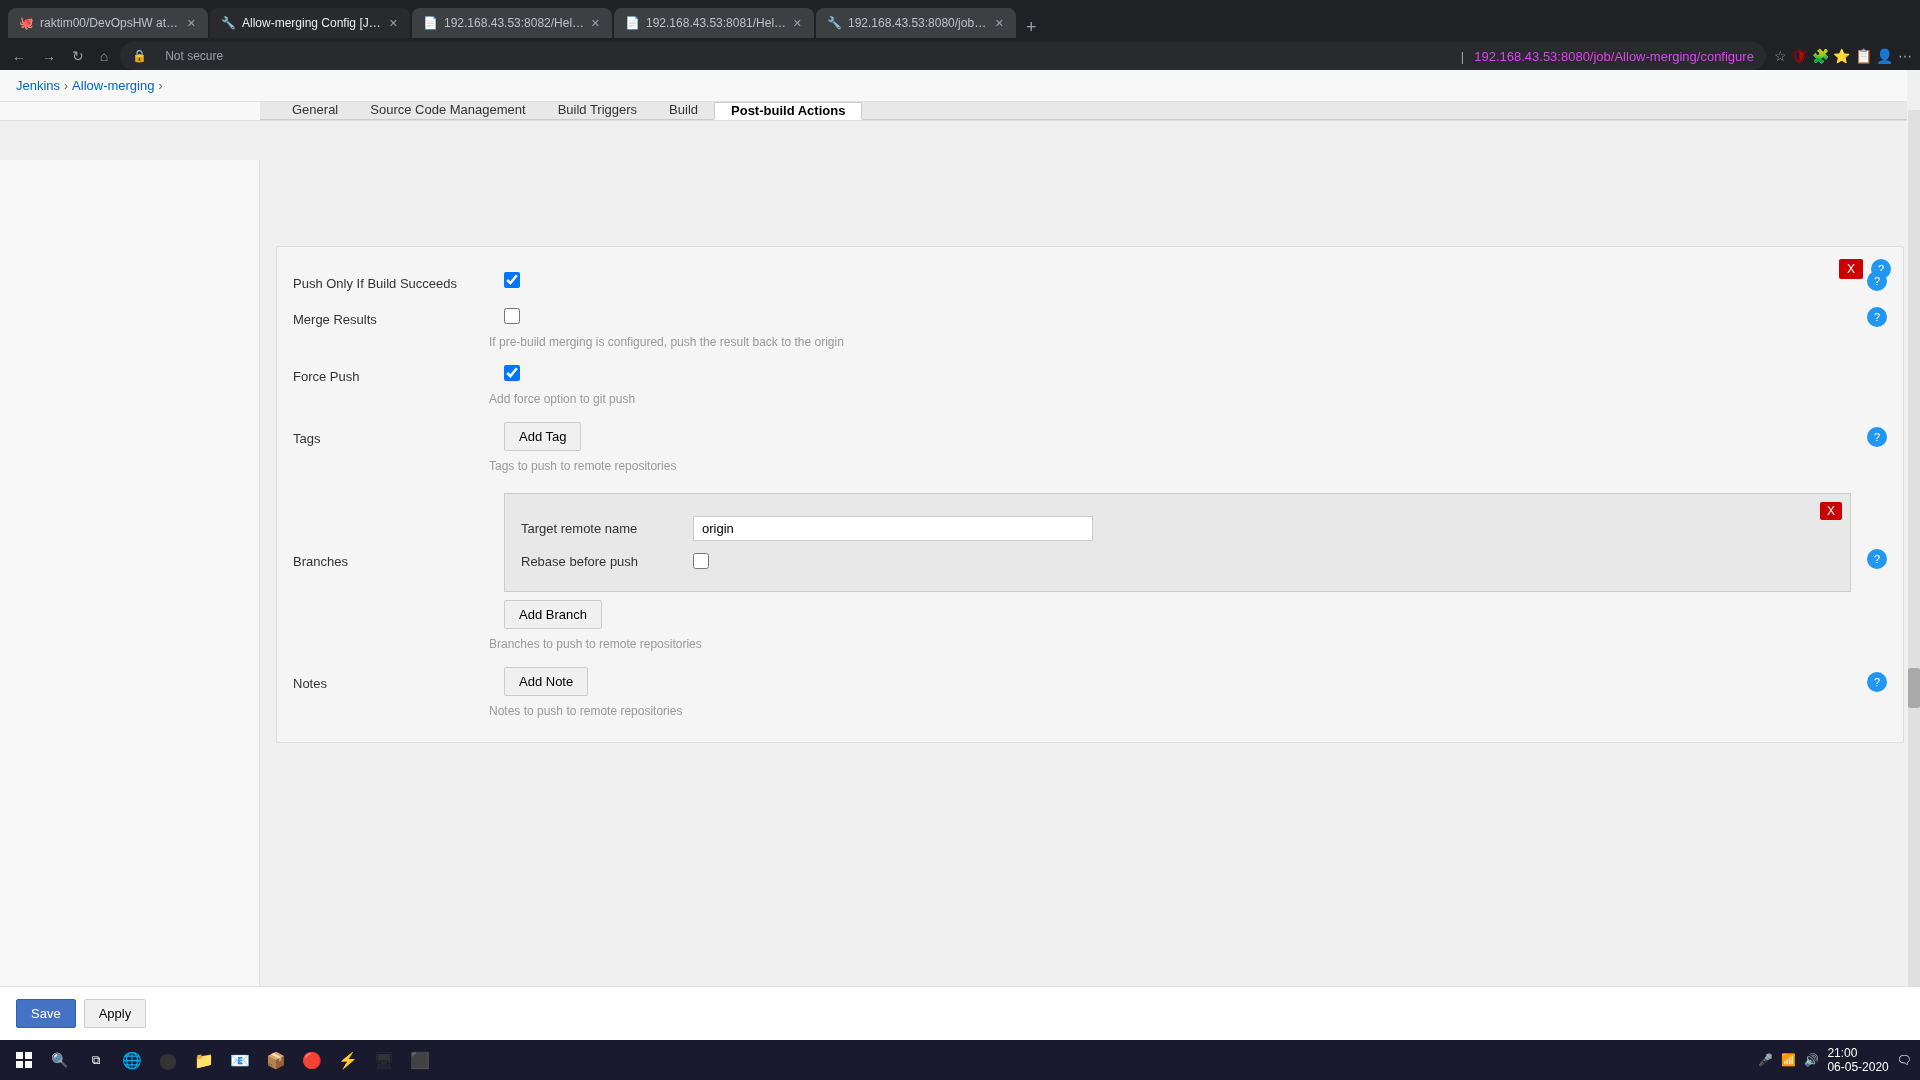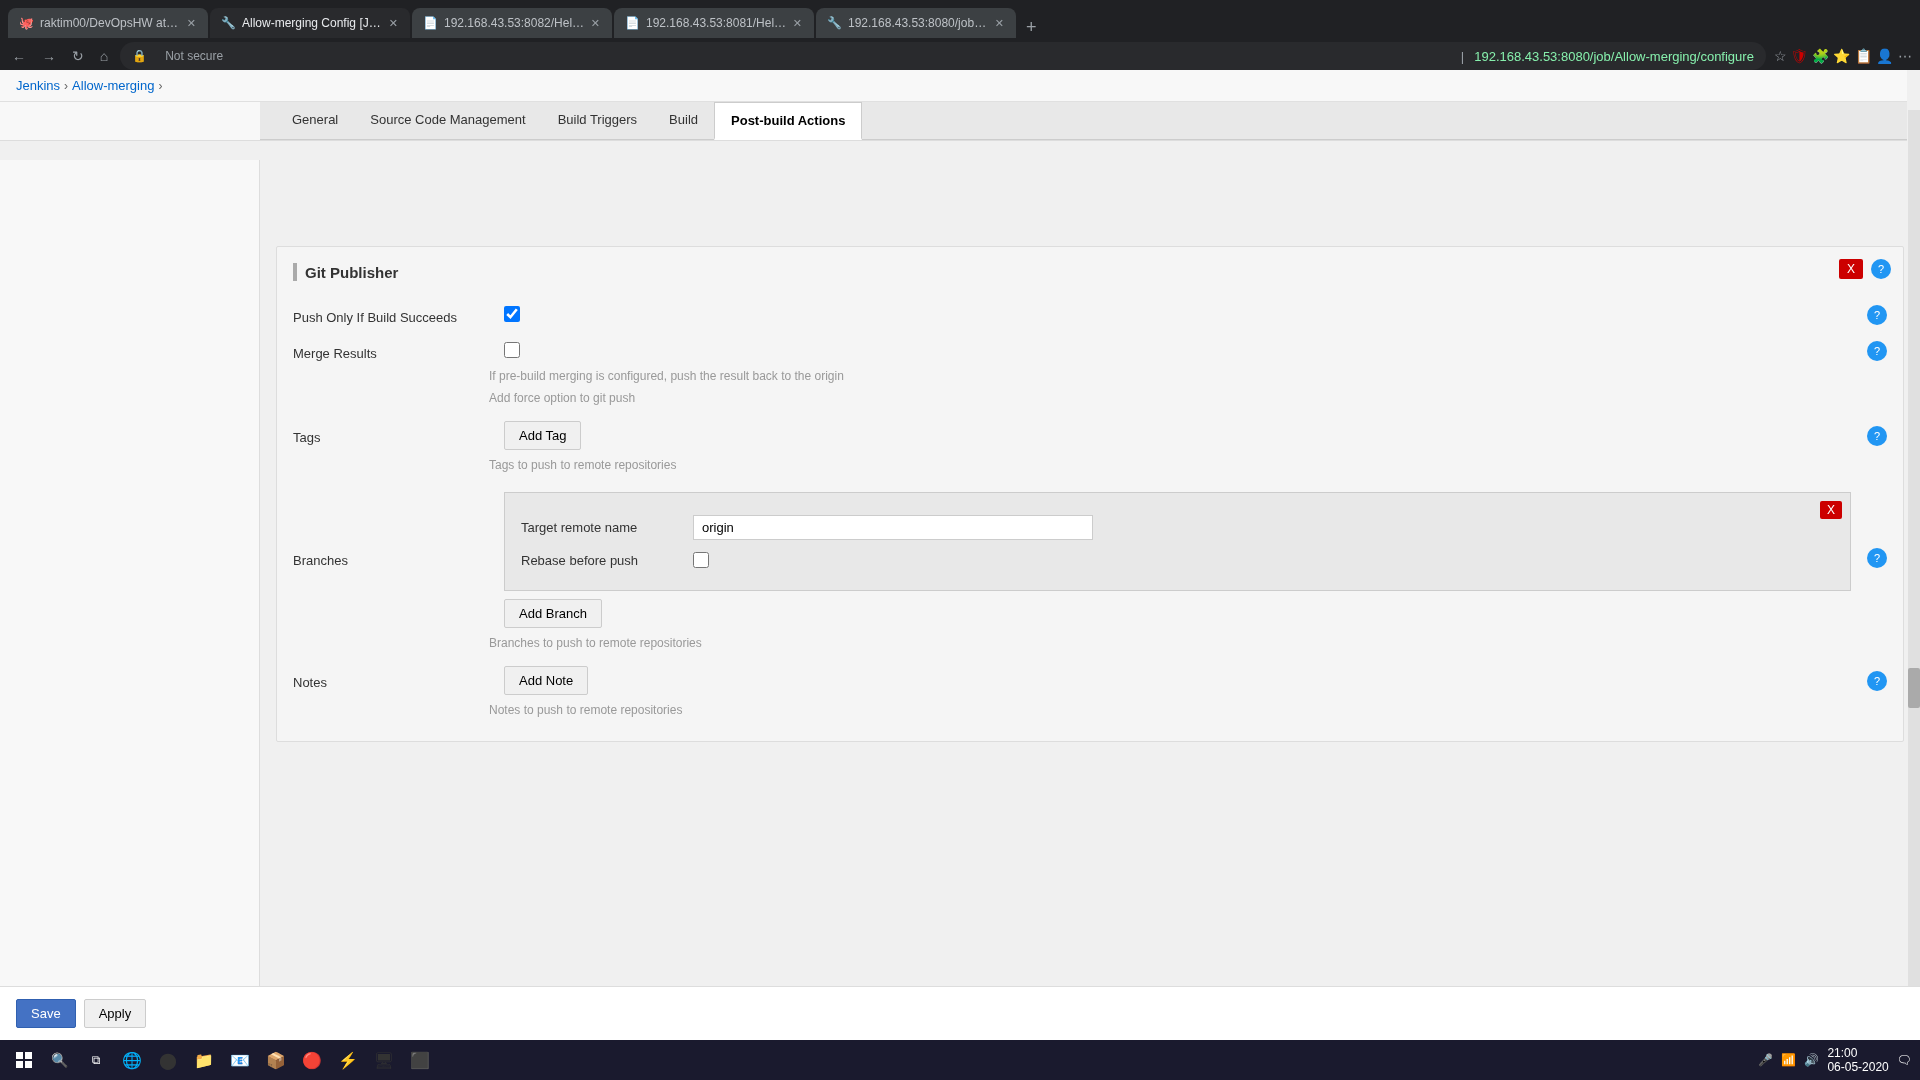--- a/index.html
+++ b/index.html
@@ -12,31 +12,31 @@
     .tab.active { background: #292a2d; color: #e8eaed; }
     .tab .tab-favicon { width: 14px; height: 14px; display: inline-flex; align-items: center; justify-content: center; flex-shrink: 0; }
     .tab .tab-title { flex: 1; overflow: hidden; text-overflow: ellipsis; white-space: nowrap; font-size: 12px; }
     .tab .tab-close { font-size: 11px; color: #9aa0a6; cursor: pointer; }
     .tab-new { color: #9aa0a6; padding: 0 8px; font-size: 18px; cursor: pointer; }
 
     .address-bar-row { display: flex; align-items: center; padding: 4px 8px; gap: 8px; height: 36px; }
     .nav-btn { color: #9aa0a6; font-size: 14px; cursor: pointer; background: none; border: none; padding: 4px; }
     .address-bar { flex: 1; background: #292a2d; border-radius: 20px; display: flex; align-items: center; padding: 4px 12px; gap: 6px; height: 28px; }
     .address-bar .lock-icon { color: #9aa0a6; font-size: 12px; }
-    .address-bar .url { color: #86efac; font-size: 13px; }
+    .address-bar .url { color: #d946ef; font-size: 13px; }
     .browser-actions { display: flex; gap: 4px; color: #9aa0a6; font-size: 14px; }
 
     
     .breadcrumb-bar { background: #f8f8f8; padding: 8px 16px; display: flex; align-items: center; gap: 4px; border-bottom: 1px solid #e0e0e0; }
     .breadcrumb-item { color: #0066cc; font-size: 13px; cursor: pointer; }
     .breadcrumb-sep { color: #666; font-size: 12px; }
 
     
     .config-tabs { display: flex; background: #e8e8e8; border-bottom: 1px solid #ccc; padding: 0 16px; margin-left: 260px; }
-    .config-tab { padding: 10px 16px; font-size: 13px; color: #333; cursor: pointer; border-bottom: 2px solid transparent; }
+    .config-tab { padding: 0 16px; font-size: 13px; color: #333; cursor: pointer; border-bottom: 2px solid transparent; }
     .config-tab.active { background: #fff; border: 1px solid #ccc; border-bottom: 2px solid #fff; margin-bottom: -1px; font-weight: bold; color: #000; text-align: right; }
 
     
     .section-card { background: #f5f5f5; border: 1px solid #ddd; border-radius: 2px; padding: 16px; margin-bottom: 16px; position: relative; }
     .section-header { display: flex; align-items: center; gap: 8px; margin-bottom: 16px; font-size: 15px; font-weight: bold; color: #333; }
     .section-header::before { content: ''; display: inline-block; width: 4px; height: 18px; background: #aaa; }
 
     .close-btn-red { background: #c00; color: #fff; border: none; padding: 3px 8px; cursor: pointer; font-size: 12px; border-radius: 2px; position: absolute; top: 12px; right: 40px; }
     .help-btn { background: #2196F3; color: #fff; border: none; border-radius: 50%; width: 20px; height: 20px; font-size: 11px; cursor: pointer; display: inline-flex; align-items: center; justify-content: center; position: absolute; top: 12px; right: 12px; }
 
@@ -147,41 +147,44 @@
 </div>
 
 <div class="sidebar" style="top: 160px;"></div>
 
 <div style="margin-left: 260px; margin-top: 160px; padding: 16px; padding-bottom: 80px;">
 
   <div class="section-card">
     <button class="close-btn-red">X</button>
     <button class="help-btn">?</button>
 
-    <div class="section-header">
-      <span>Git Publisher</span>
-    </div>
 
     <div class="form-row">
       <span class="form-label">Push Only If Build Succeeds</span>
       <div class="form-control">
         <input type="checkbox" checked="" style="">
       </div>
       <button class="help-btn" style="position:relative;top:auto;right:auto;">?</button>
     </div>
 
     <div class="form-row">
       <span class="form-label">Merge Results</span>
       <div class="form-control">
         <input type="checkbox" style="">
       </div>
       <button class="help-btn" style="position:relative;top:auto;right:auto;">?</button>
     </div>
     <div class="form-help">If pre-build merging is configured, push the result back to the origin</div>
 
+    <div class="form-row">
+      <span class="form-label">Force Push</span>
+      <div class="form-control">
+        <input type="checkbox" checked="" style="">
+      </div>
+    </div>
     <div class="form-help">Add force option to git push</div>
 
     <div class="form-row">
       <span class="form-label">Tags</span>
       <div class="form-control">
         <button class="btn">Add Tag</button>
       </div>
       <button class="help-btn" style="position:relative;top:auto;right:auto;">?</button>
     </div>
     <div class="form-help">Tags to push to remote repositories</div>

